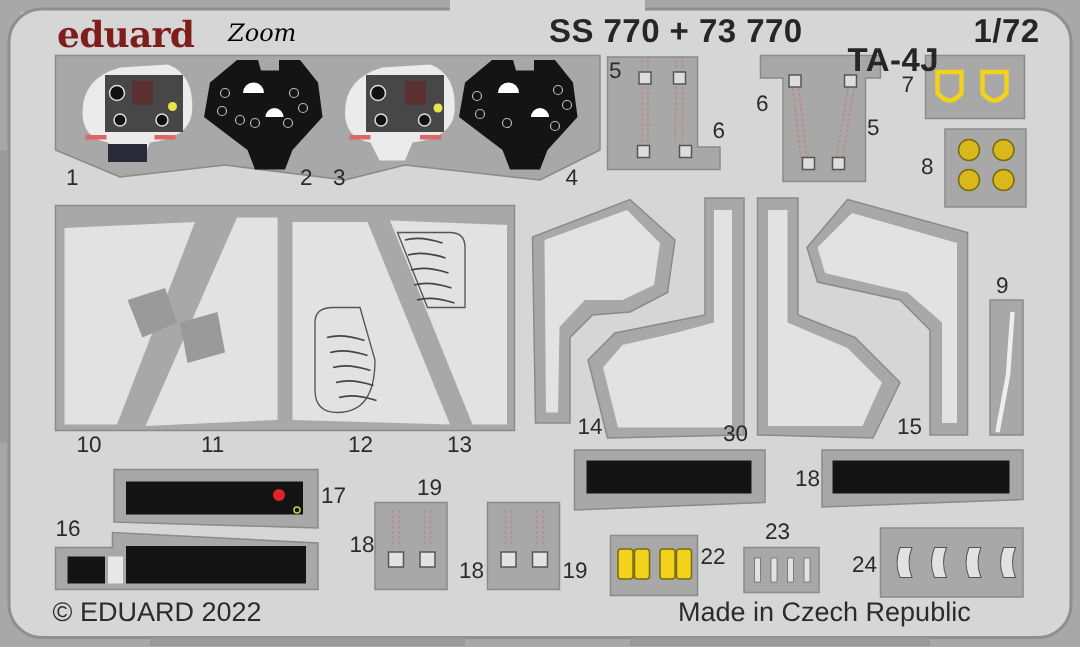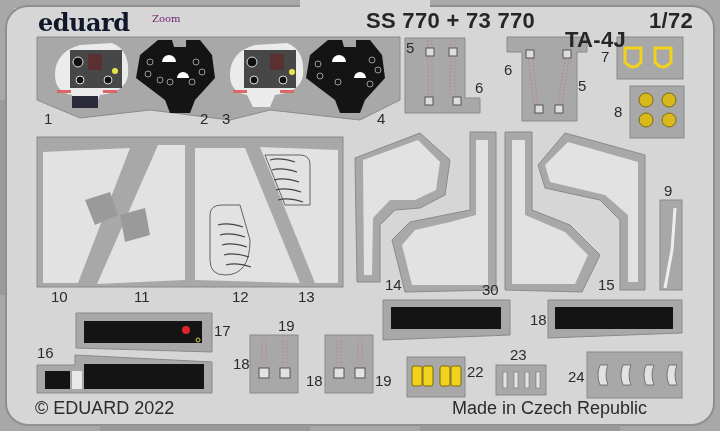--- a/index.html
+++ b/index.html
@@ -1,22 +1,22 @@
 <!DOCTYPE html>
 <html><head>
 <meta charset="utf-8">
 <style>
   html,body{margin:0;padding:0;background:#b4b4b4;}
   body{width:720px;height:431px;position:relative;overflow:hidden;font-family:"Liberation Sans",sans-serif;}
   .fret{position:absolute;left:0;top:0;width:720px;height:431px;}
   .lbl{position:absolute;font-family:"Liberation Sans",sans-serif;color:#2b2b2b;font-size:15px;line-height:1;}
   .title{position:absolute;font-family:"Liberation Sans",sans-serif;font-weight:bold;color:#262626;font-size:22px;line-height:1;letter-spacing:0.3px;}
   .footer{position:absolute;font-family:"Liberation Sans",sans-serif;color:#2b2b2b;font-size:18px;line-height:1;}
-  .logo{position:absolute;font-family:"DejaVu Serif",serif;font-weight:bold;color:#0f172a;font-size:24px;line-height:1;letter-spacing:-0.5px;}
-  .zoomlogo{position:absolute;font-family:"DejaVu Serif",serif;color:#701a75;font-size:10px;line-height:1;}
+  .logo{position:absolute;font-family:"DejaVu Serif",serif;font-weight:bold;color:#7f1d1d;font-size:24px;line-height:1;letter-spacing:-0.5px;}
+  .zoomlogo{position:absolute;font-family:"DejaVu Serif",serif;font-style:italic;color:#000000;font-size:16px;line-height:1;}
 </style>
 </head>
 <body>
 
 <svg class="fret" viewBox="0 0 720 431" xmlns="http://www.w3.org/2000/svg">
 
   <rect x="0" y="0" width="720" height="431" fill="#a8a8a8"></rect>
   <path d="M14,8 L300,8 L300,0 L308,0 L308,14 L30,14 Q14,14 14,30 Z" fill="#c9c9c9"></path>
   <rect x="6" y="6" width="708" height="419" rx="22" fill="#d6d6d6" stroke="#8f8f8f" stroke-width="2"></rect>
   <rect x="300" y="0" width="130" height="8" fill="#d6d6d6"></rect>

